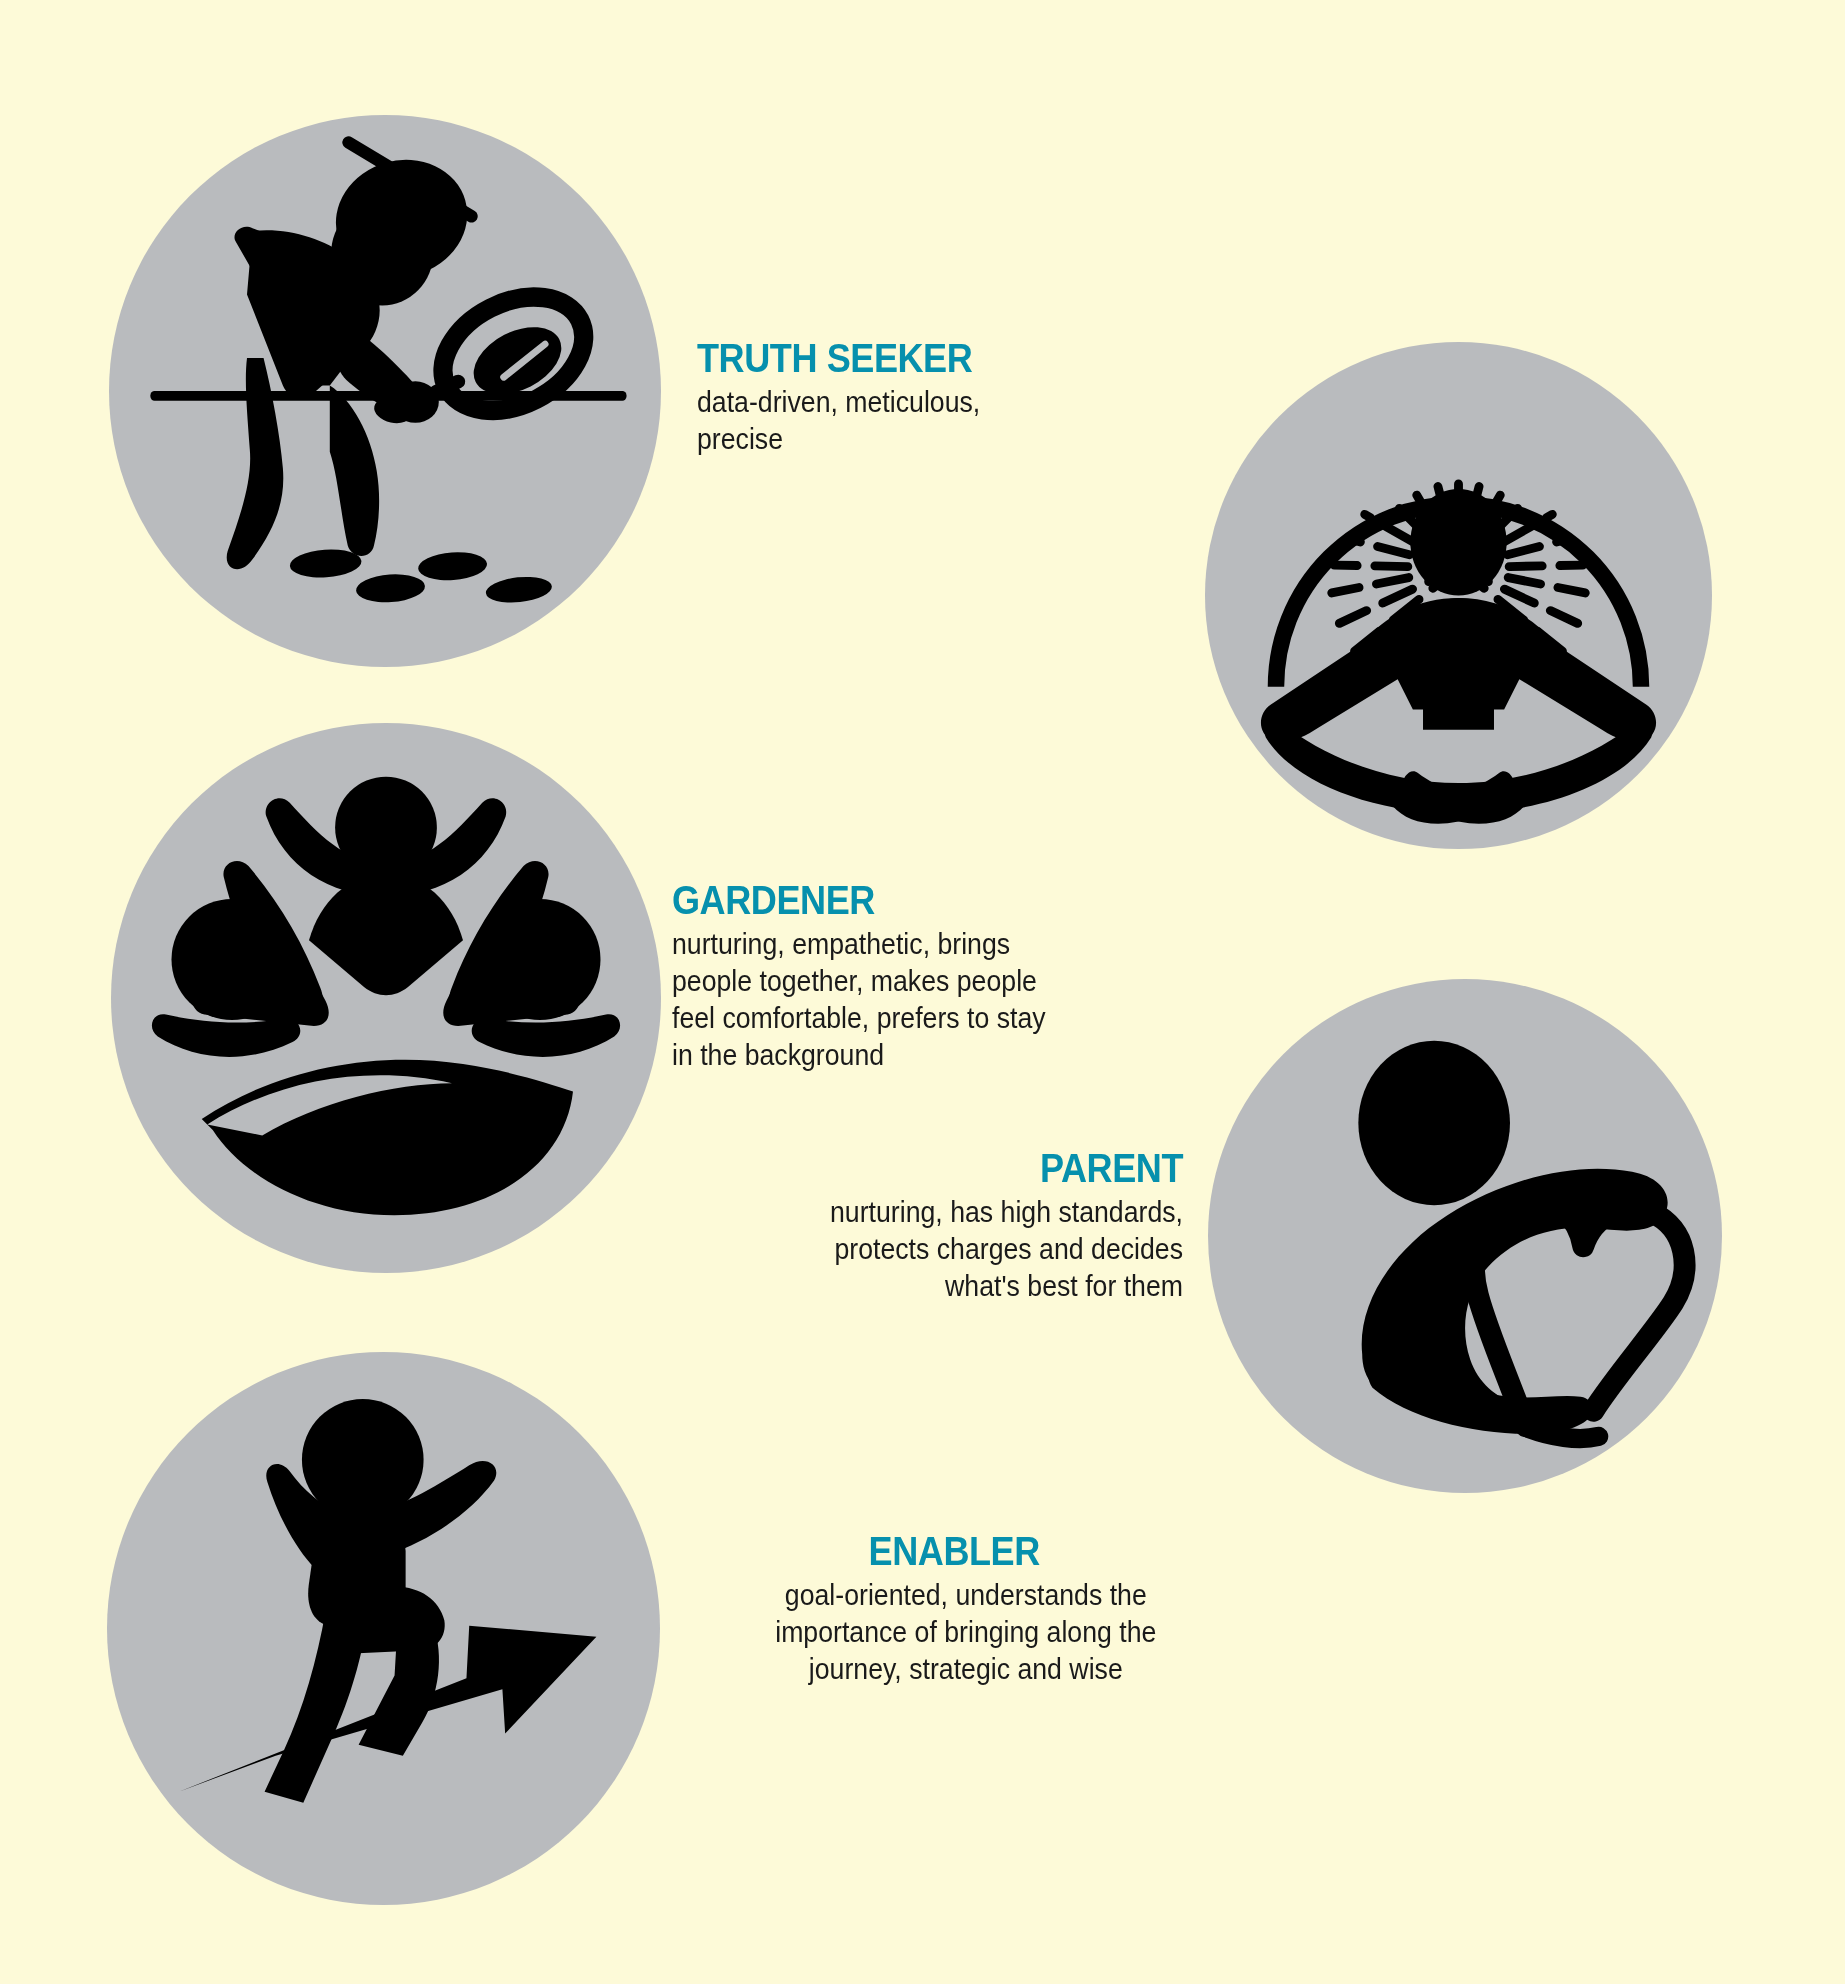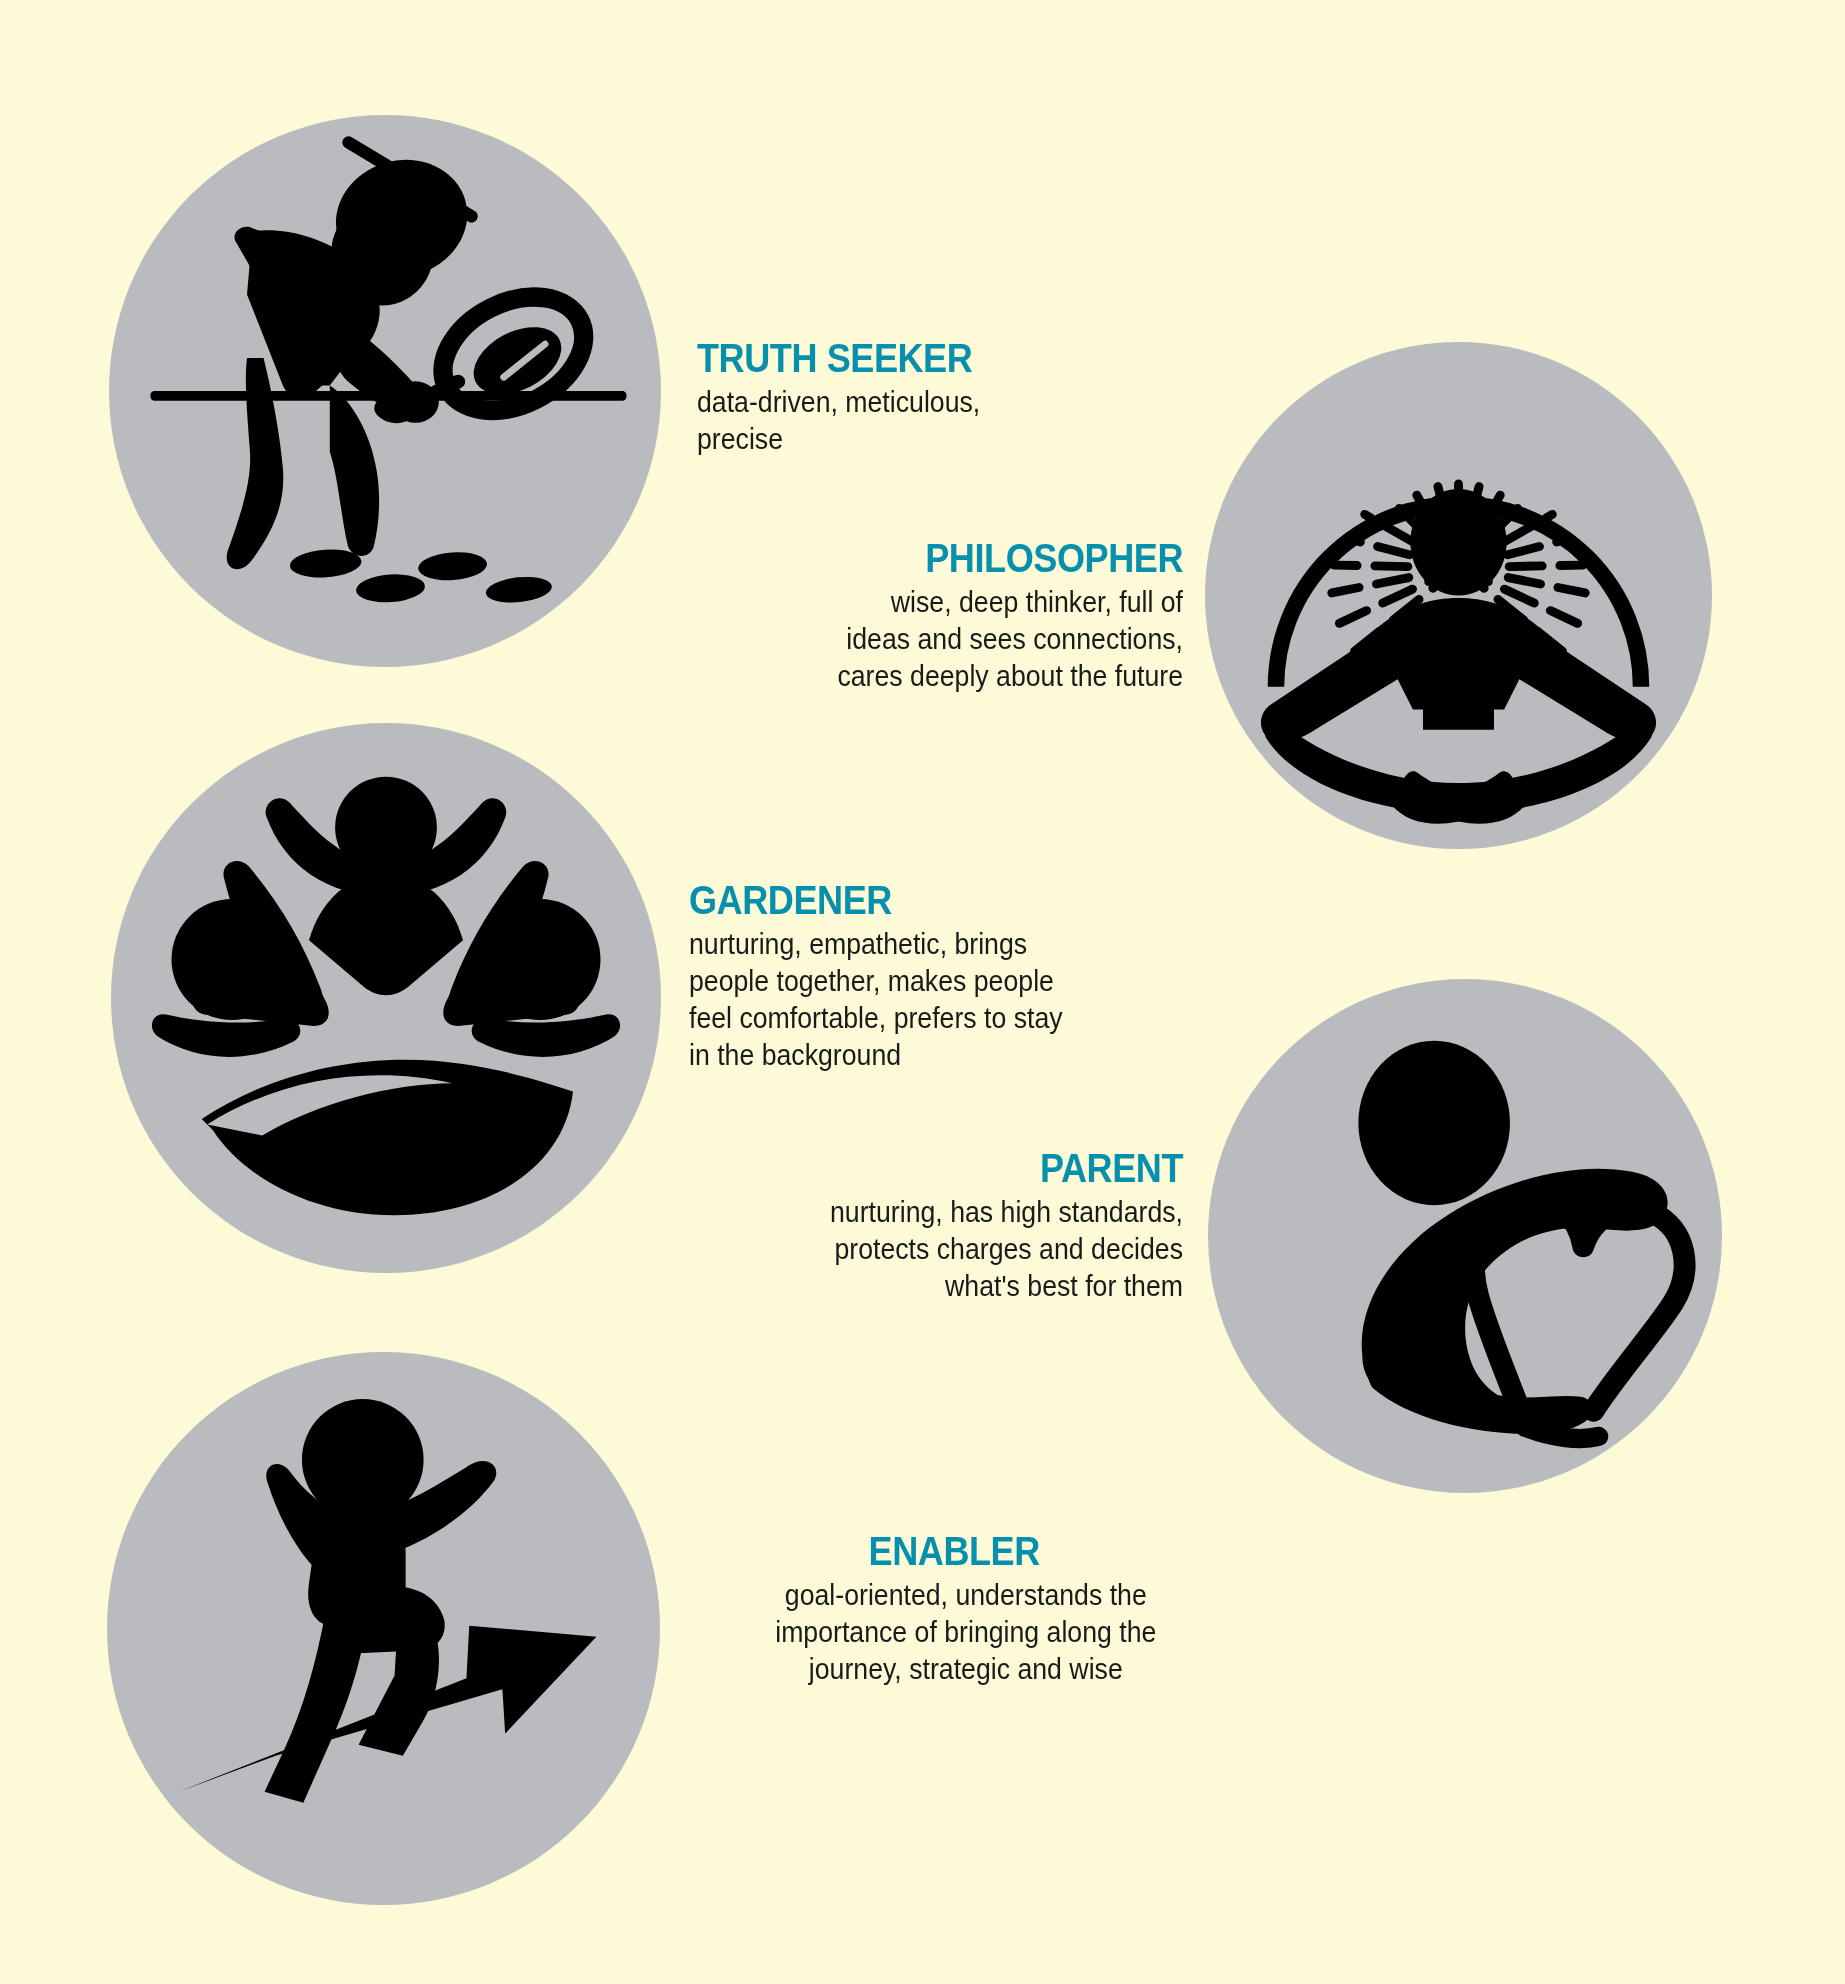--- a/index.html
+++ b/index.html
@@ -64,21 +64,21 @@
   }
   .align-left  { text-align: left; }
   .align-left .role-title,
   .align-left .role-desc { transform-origin: left center; }
   .align-right { text-align: right; }
   .align-right .role-title,
   .align-right .role-desc { transform-origin: right center; }
 
   #entry-truth-seeker { left: 697px; top: 338px;  width: 566px; }
   #entry-philosopher  { left: 617px; top: 538px; width: 566px; }
-  #entry-gardener     { left: 689px; top: 880px; width: 566px; }
+  #entry-gardener     { left: 672px; top: 880px; width: 566px; }
   #entry-parent       { left: 617px; top: 1148px; width: 566px; }
   #entry-enabler      { left: 699px; top: 1531px; width: 580px; text-align: center; }
 </style>
 </head>
 <body>
 
 <div id="infographic">
 
   <div class="icon-circle" id="circle-truth-seeker">
     <svg viewBox="0 0 400 400">
@@ -182,26 +182,20 @@
                    C 258 359 252 350 243 353 C 228 359 214 360 200 356
                    C 188 353 176 346 168 340 C 160 334 151 350 158 358 Z"></path>
           <path d="M242 358 C 224 372 204 380 184 380 C 168 380 156 375 148 366
                    C 142 359 148 350 157 353 C 172 359 186 360 200 356
                    C 212 353 224 346 232 340 C 240 334 249 350 242 358 Z"></path>
         </g>
       </g>
     </svg>
   </div>
 
-  <div class="entry align-right" id="entry-philosopher">
-    <div class="role-title">PHILOSOPHER</div>
-    <div class="role-desc">wise, deep thinker, full of
-ideas and sees connections,
-cares deeply about the future</div>
-  </div>
 
   <div class="icon-circle" id="circle-gardener">
     <svg viewBox="0 0 400 400">
       <g fill="#000">
 
         <circle cx="200" cy="76" r="37"></circle>
 
         <path d="M113 68 C 110 58 122 50 130 58 C 150 80 170 102 200 102
                  C 230 102 250 80 270 58 C 278 50 290 58 287 68
                  C 274 104 242 126 200 126 C 158 126 126 104 113 68 Z"></path>

